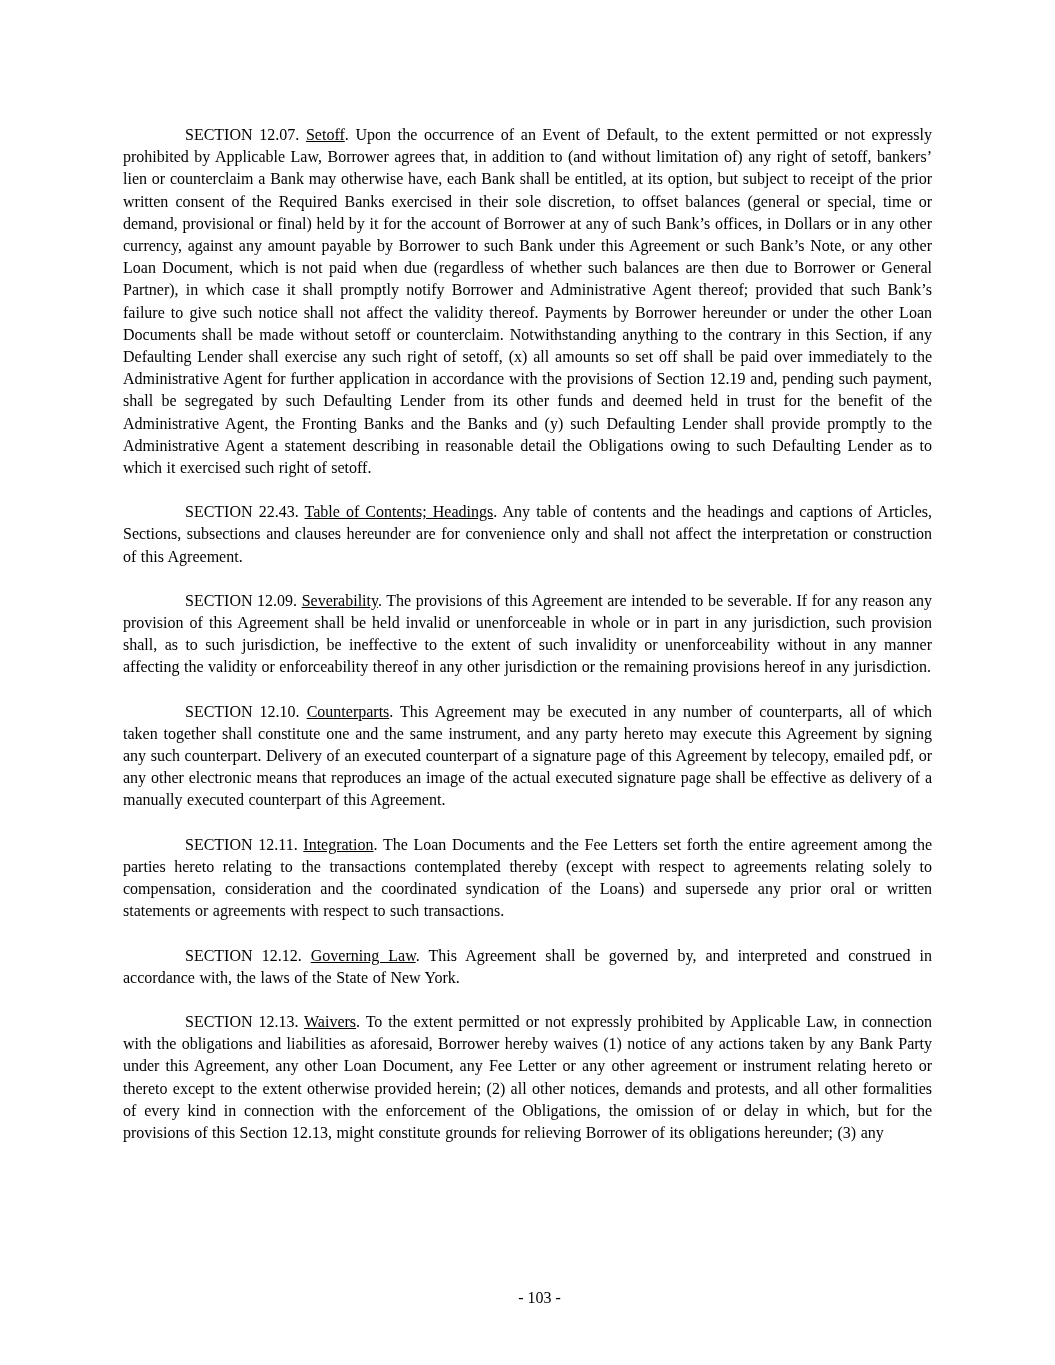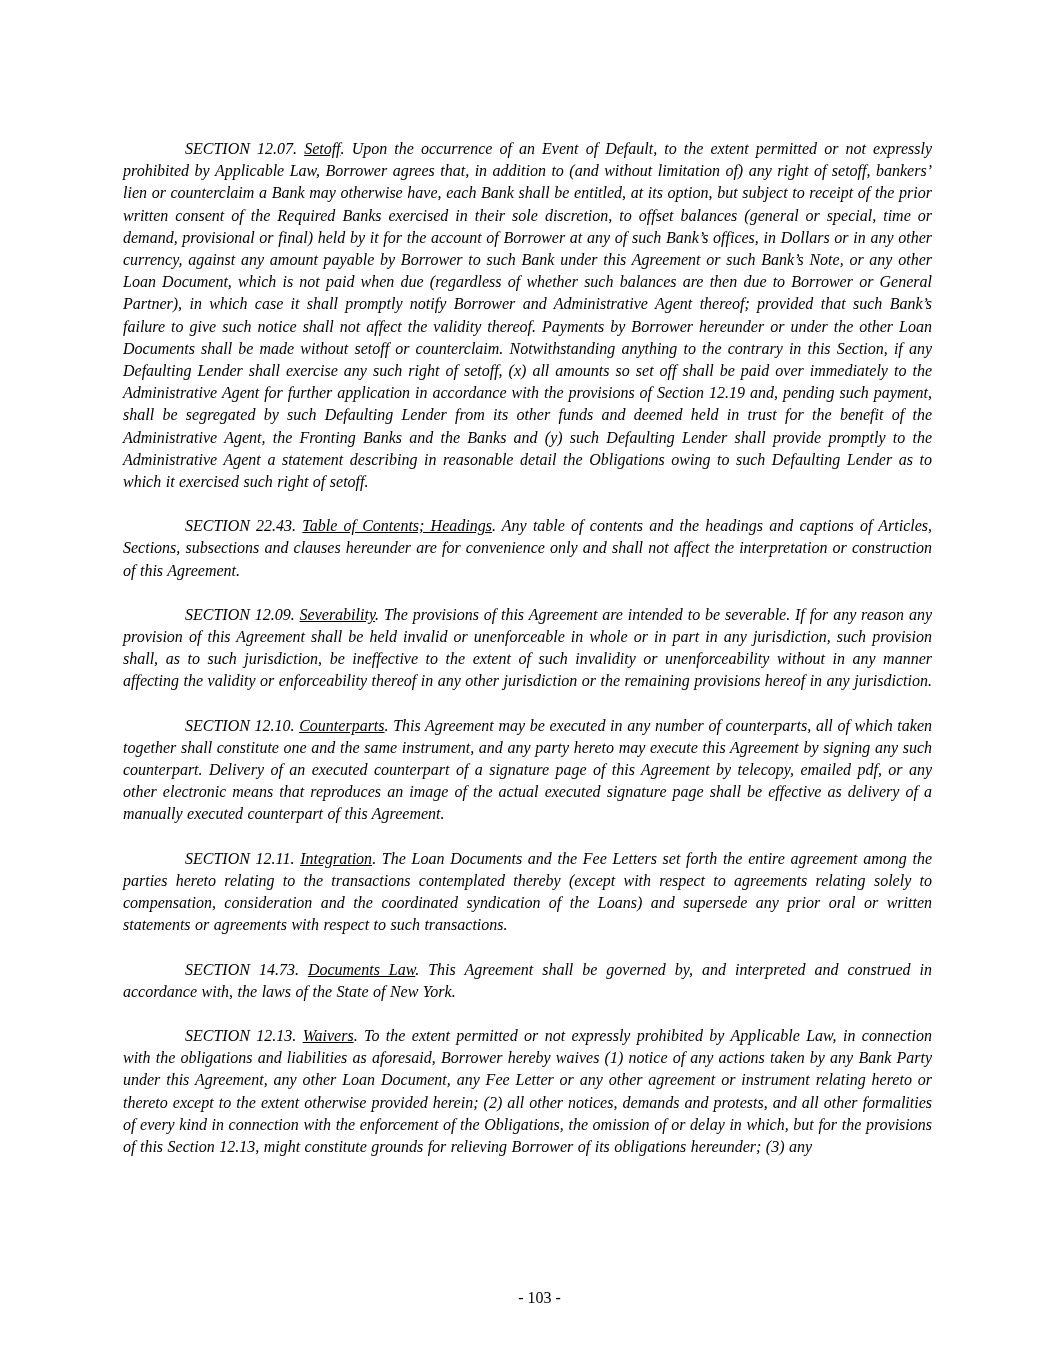--- a/index.html
+++ b/index.html
@@ -18,23 +18,22 @@
     position: absolute;
     top: 0; left: 0; right: 0; bottom: 0;
     padding: 120px 123px 0 123px;
     box-sizing: border-box;
   }
   .para {
     font-size: 16px;
     line-height: 22.2px;
     text-align: justify;
     text-indent: 62px;
-    margin: 18px 0 22px 0;
+    margin: 4px 0 22px 0;
     word-spacing: 0.5px;
-    font-style: italic;
   }
   .u {
     text-decoration: underline;
   }
   .footer {
     position: absolute;
     bottom: 58px;
     left: 12px;
     width: 100%;
     text-align: center;
@@ -49,19 +48,19 @@
   <p class="para"><span>SECTION 12.07.</span> <span class="u">Setoff</span><span>.  Upon the occurrence of an Event of Default, to the extent permitted or not expressly prohibited by Applicable Law, Borrower agrees that, in addition to (and without limitation of) any right of setoff, bankers’ lien or counterclaim a Bank may otherwise have, each Bank shall be entitled, at its option, but subject to receipt of the prior written consent of the Required Banks exercised in their sole discretion, to offset balances (general or special, time or demand, provisional or final) held by it for the account of Borrower at any of such Bank’s offices, in Dollars or in any other currency, against any amount payable by Borrower to such Bank under this Agreement or such Bank’s Note, or any other Loan Document, which is not paid when due (regardless of whether such balances are then due to Borrower or General Partner), in which case it shall promptly notify Borrower and Administrative Agent thereof; provided that such Bank’s failure to give such notice shall not affect the validity thereof. Payments by Borrower hereunder or under the other Loan Documents shall be made without setoff or counterclaim.  Notwithstanding anything to the contrary in this Section, if any Defaulting Lender shall exercise any such right of setoff, (x) all amounts so set off shall be paid over immediately to the Administrative Agent for further application in accordance with the provisions of Section 12.19 and, pending such payment, shall be segregated by such Defaulting Lender from its other funds and deemed held in trust for the benefit of the Administrative Agent, the Fronting Banks and the Banks and (y) such Defaulting Lender shall provide promptly to the Administrative Agent a statement describing in reasonable detail the Obligations owing to such Defaulting Lender as to which it exercised such right of setoff.</span></p>
 
   <p class="para"><span>SECTION 22.43.</span> <span class="u">Table of Contents; Headings</span><span>.  Any table of contents and the headings and captions of Articles, Sections, subsections and clauses hereunder are for convenience only and shall not affect the interpretation or construction of this Agreement.</span></p>
 
   <p class="para"><span>SECTION 12.09.</span> <span class="u">Severability</span><span>.  The provisions of this Agreement are intended to be severable. If for any reason any provision of this Agreement shall be held invalid or unenforceable in whole or in part in any jurisdiction, such provision shall, as to such jurisdiction, be ineffective to the extent of such invalidity or unenforceability without in any manner affecting the validity or enforceability thereof in any other jurisdiction or the remaining provisions hereof in any jurisdiction.</span></p>
 
   <p class="para"><span>SECTION 12.10.</span> <span class="u">Counterparts</span><span>.  This Agreement may be executed in any number of counterparts, all of which taken together shall constitute one and the same instrument, and any party hereto may execute this Agreement by signing any such counterpart.  Delivery of an executed counterpart of a signature page of this Agreement by telecopy, emailed pdf, or any other electronic means that reproduces an image of the actual executed signature page shall be effective as delivery of a manually executed counterpart of this Agreement.</span></p>
 
   <p class="para"><span>SECTION 12.11.</span> <span class="u">Integration</span><span>.  The Loan Documents and the Fee Letters set forth the entire agreement among the parties hereto relating to the transactions contemplated thereby (except with respect to agreements relating solely to compensation, consideration and the coordinated syndication of the Loans) and supersede any prior oral or written statements or agreements with respect to such transactions.</span></p>
 
-  <p class="para"><span>SECTION 14.73.</span> <span class="u">Documents Law</span><span>.  This Agreement shall be governed by, and interpreted and construed in accordance with, the laws of the State of New York.</span></p>
+  <p class="para"><span>SECTION 12.12.</span> <span class="u">Governing Law</span><span>.  This Agreement shall be governed by, and interpreted and construed in accordance with, the laws of the State of New York.</span></p>
 
   <p class="para"><span>SECTION 12.13.</span> <span class="u">Waivers</span><span>.  To the extent permitted or not expressly prohibited by Applicable Law, in connection with the obligations and liabilities as aforesaid, Borrower hereby waives (1) notice of any actions taken by any Bank Party under this Agreement, any other Loan Document, any Fee Letter or any other agreement or instrument relating hereto or thereto except to the extent otherwise provided herein; (2) all other notices, demands and protests, and all other formalities of every kind in connection with the enforcement of the Obligations, the omission of or delay in which, but for the provisions of this Section 12.13, might constitute grounds for relieving Borrower of its obligations hereunder; (3) any</span></p>
 
   <div class="footer">- 103 -</div>
 
 </div>
 
 </body></html>

